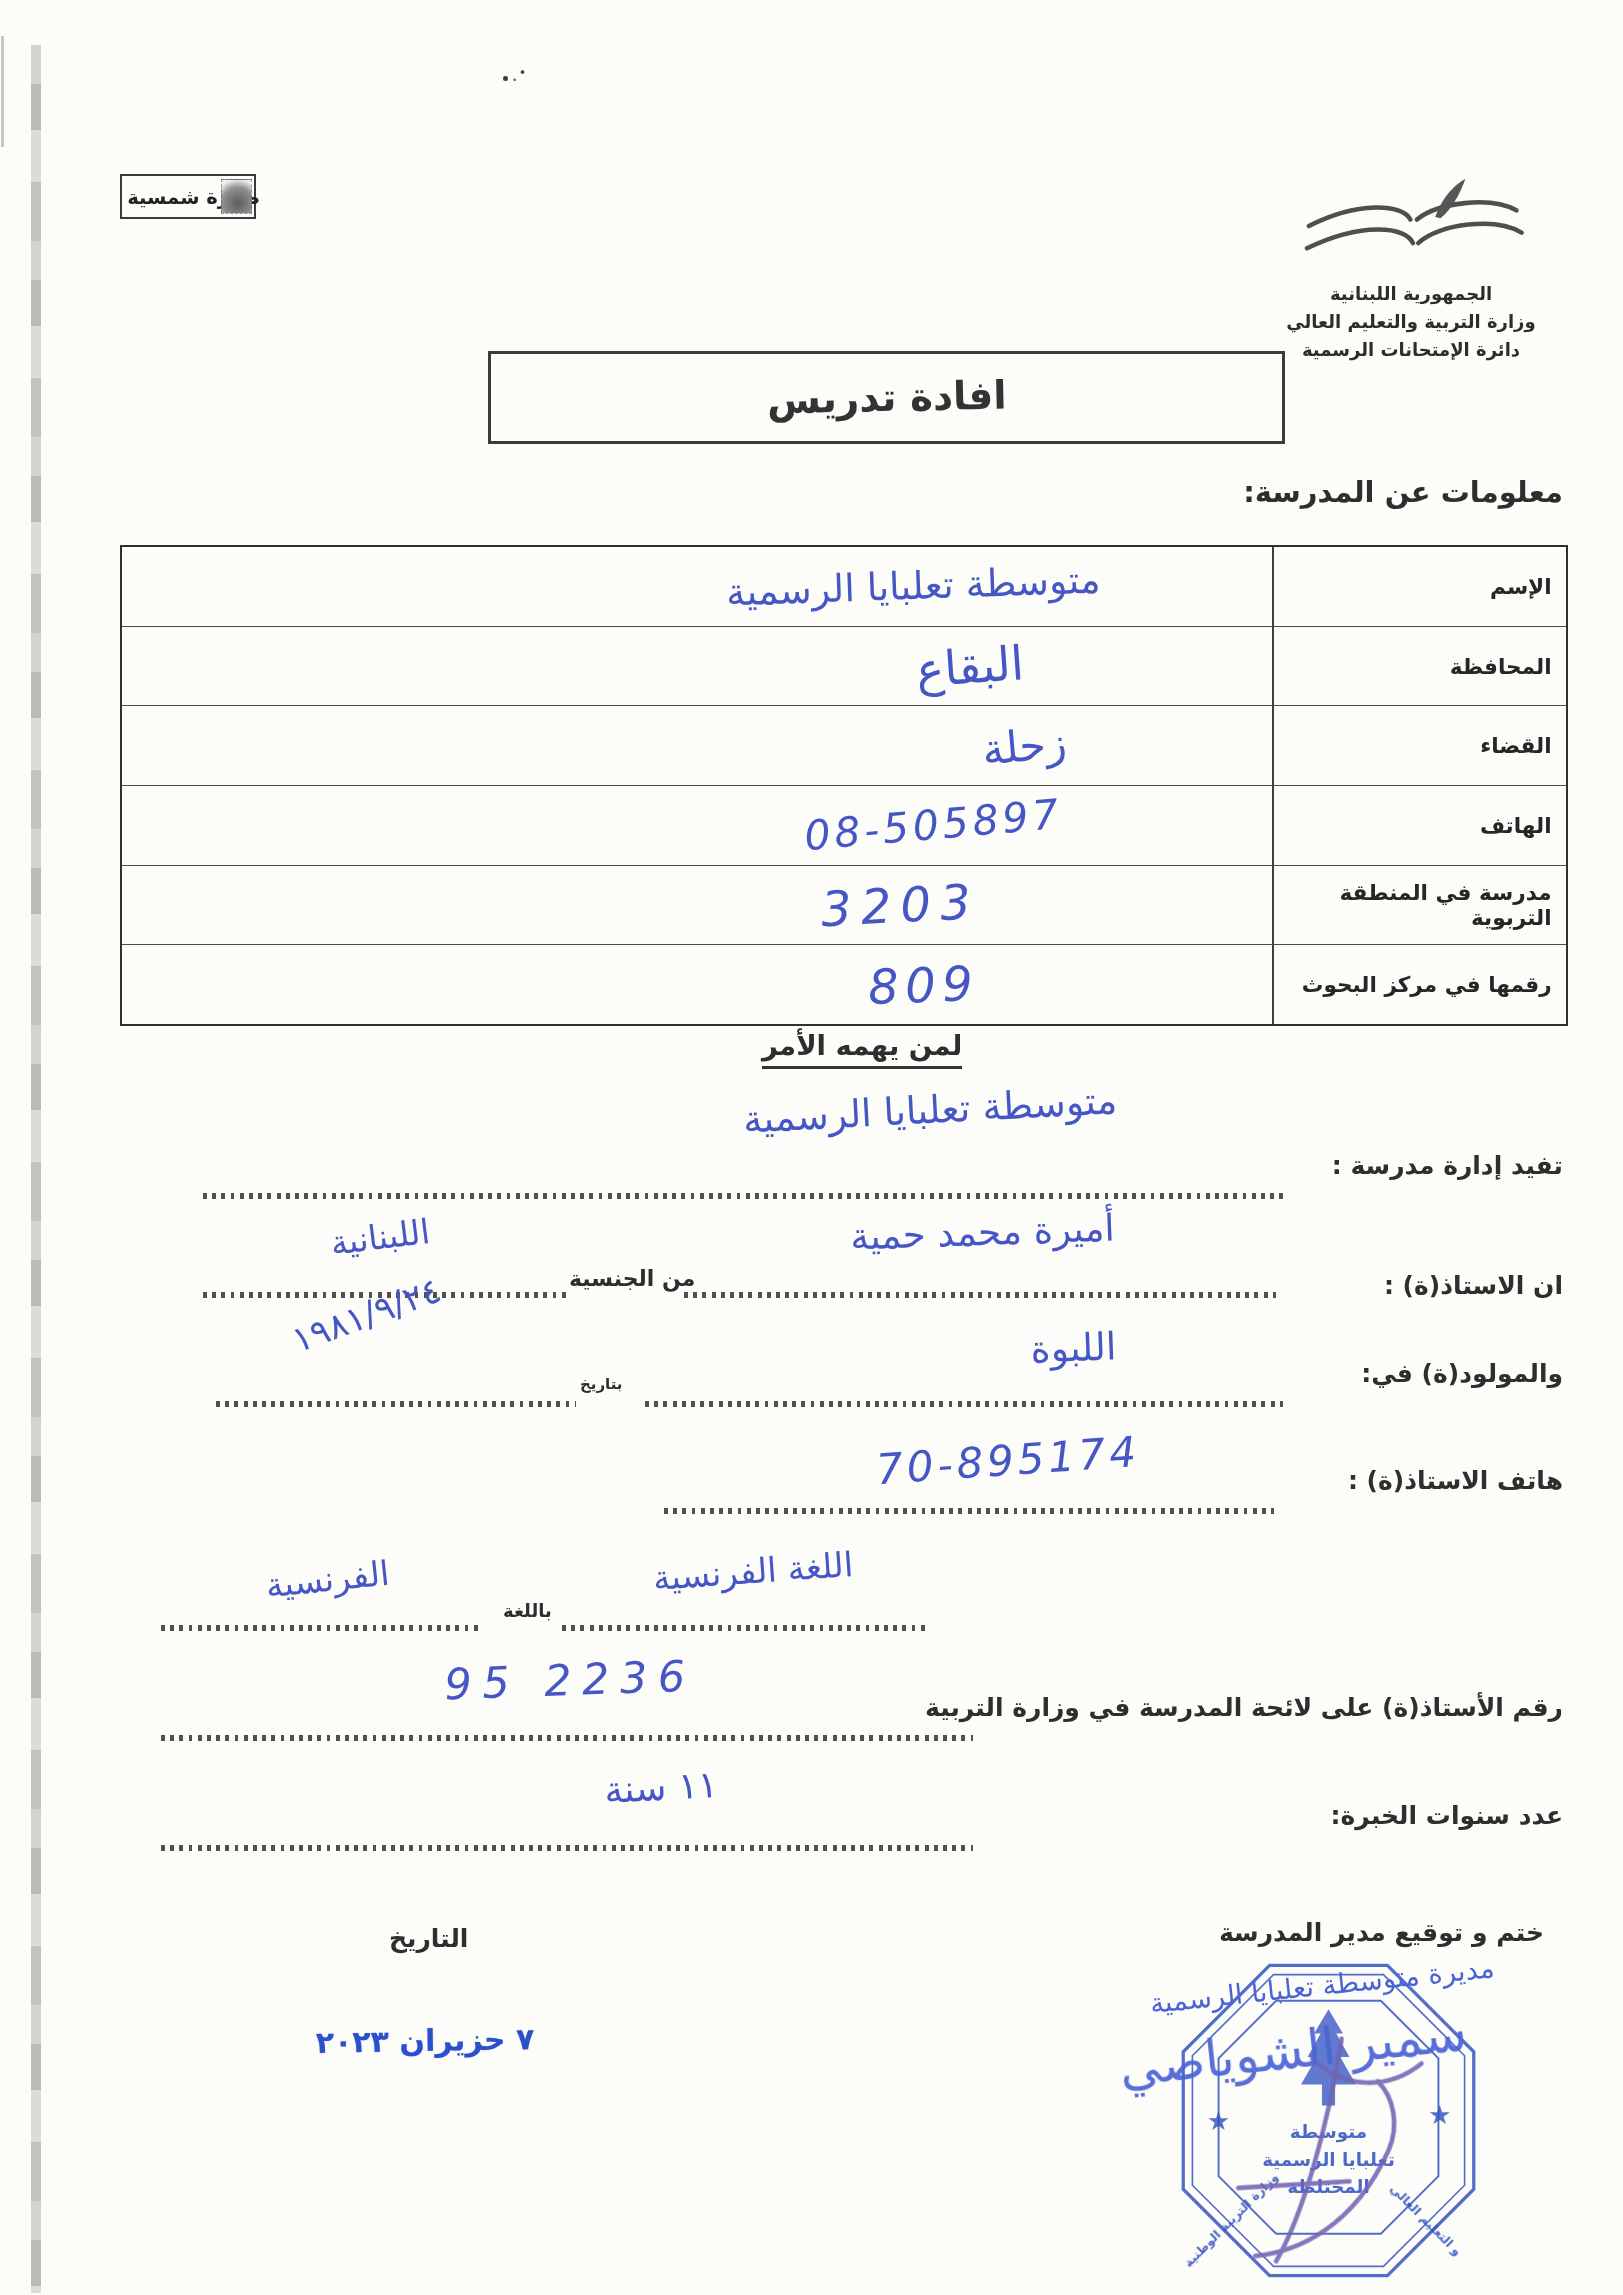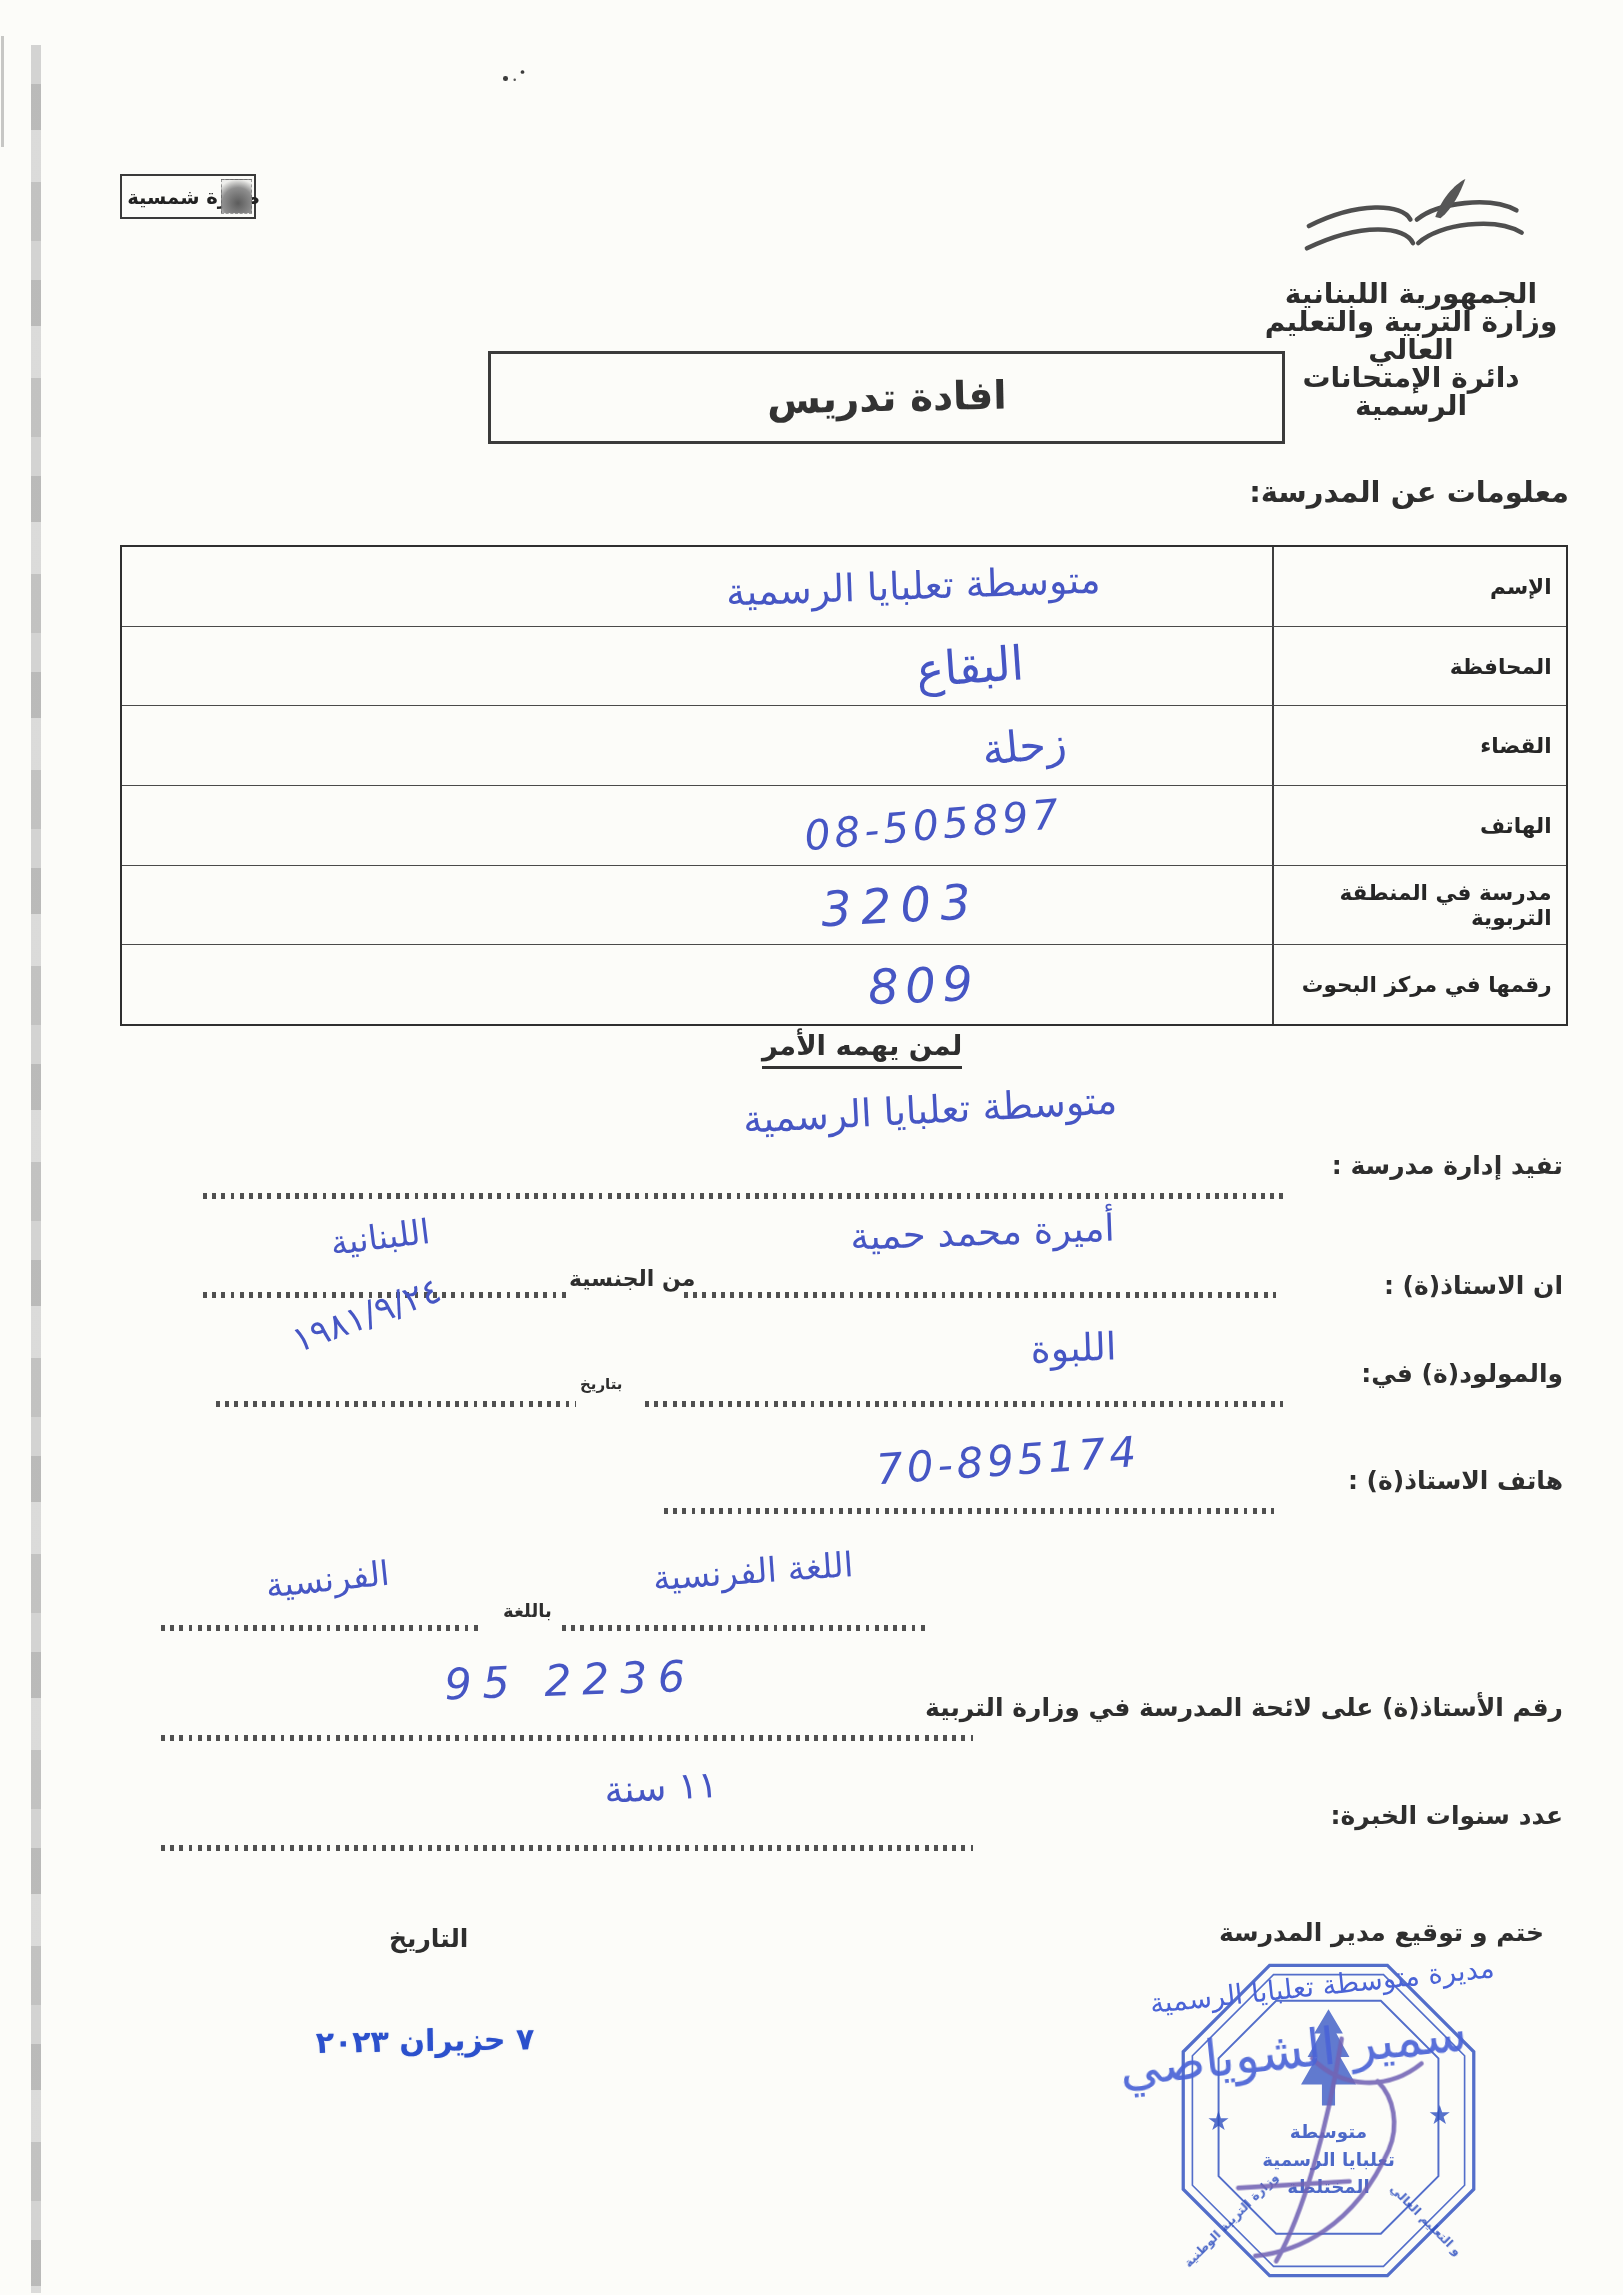--- a/index.html
+++ b/index.html
@@ -23,28 +23,28 @@
 
   
   #photo-box{left:120px;top:174px;width:132px;height:41px;border:2px solid #3a3a3a;}
   #photo-box-label{position:absolute;left:5.2px;top:50%;transform:translateY(-50%);font-size:19.6px;font-weight:bold;color:#222;white-space:nowrap;}
   #photo-smudge{position:absolute;right:2px;top:2.6px;width:29px;height:33px;
     background:radial-gradient(circle at 55% 70%, #5c5c5c 0%, #8f8f8f 55%, rgba(160,160,160,.15) 85%);
     border:1.3px dashed rgba(90,90,90,.55);}
 
   
   #logo{left:1299px;top:175px;width:226px;height:108px;}
-  #header-text{left:1257px;top:280px;width:308px;text-align:center;font-size:28px;font-weight:bold;line-height:28px;color:#2d2d2d;}
+  #header-text{left:1257px;top:280px;width:308px;text-align:center;font-size:18px;font-weight:bold;line-height:28px;color:#2d2d2d;}
 
   
   #title-box{left:488px;top:351px;width:791px;height:87px;border:3.3px solid #3b3b3b;display:flex;align-items:center;justify-content:center;}
   #title-text{font-size:39px;font-weight:bold;color:#333;transform:rotate(-1.2deg);}
 
   
-  #info-heading{right:54px;top:475px;font-size:29px;}
+  #info-heading{right:60px;top:475px;font-size:29px;}
   #school-table{left:120px;top:545px;width:1444px;height:477px;border:2.6px solid #2f2f2f;display:flex;flex-direction:column;background:transparent;}
   .t-row{flex:1;display:flex;border-bottom:1.3px solid #4a4a4a;}
   .t-row:last-child{border-bottom:none;}
   .t-label{width:263px;border-left:2px solid #3f3f3f;display:flex;align-items:center;padding:0 14.4px;font-size:21.6px;font-weight:bold;color:#262626;}
   .t-value{flex:1;position:relative;display:flex;align-items:center;justify-content:center;}
   .hw-r1{font-size:38px;transform:translateX(216px) rotate(-2deg);}
   .hw-r2{font-size:47px;transform:translateX(273px) rotate(-4deg);}
   .hw-r3{font-size:43px;transform:translateX(327px) rotate(-5deg);}
   .hw-r4{font-size:41px;transform:translateX(236px) rotate(-5deg);letter-spacing:3.9px;}
   .hw-r5{font-size:48px;transform:translateX(203px) rotate(-3deg);letter-spacing:9.2px;}

